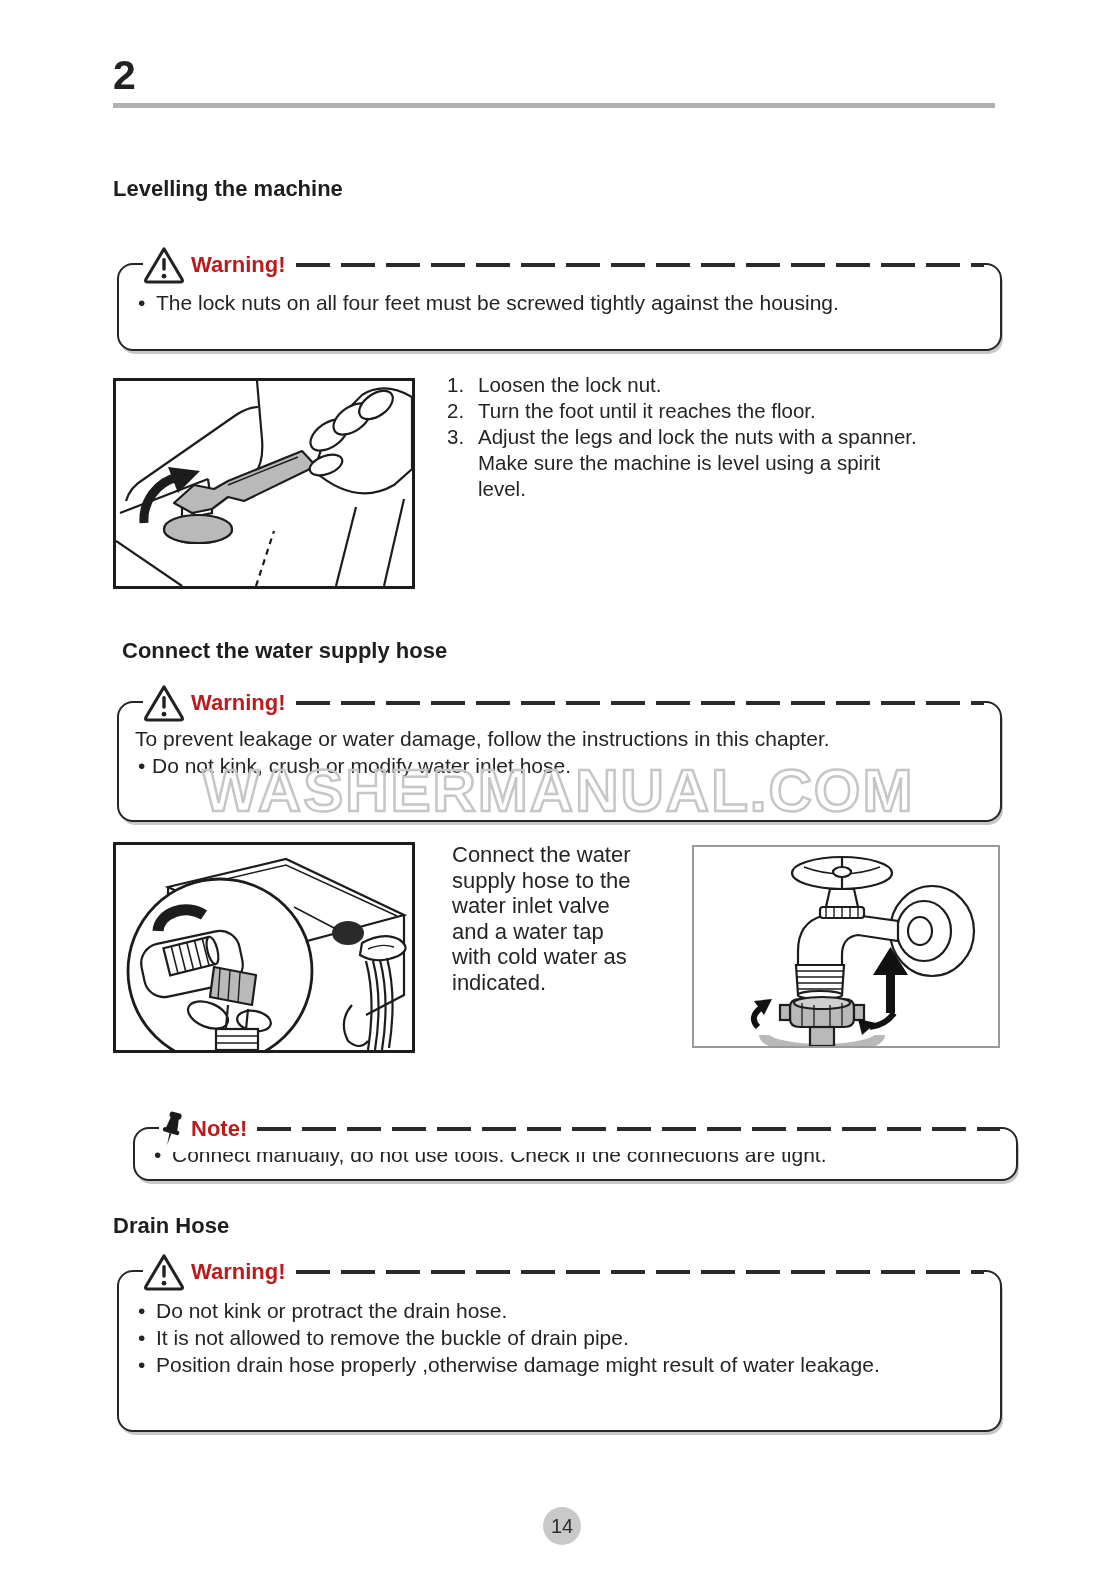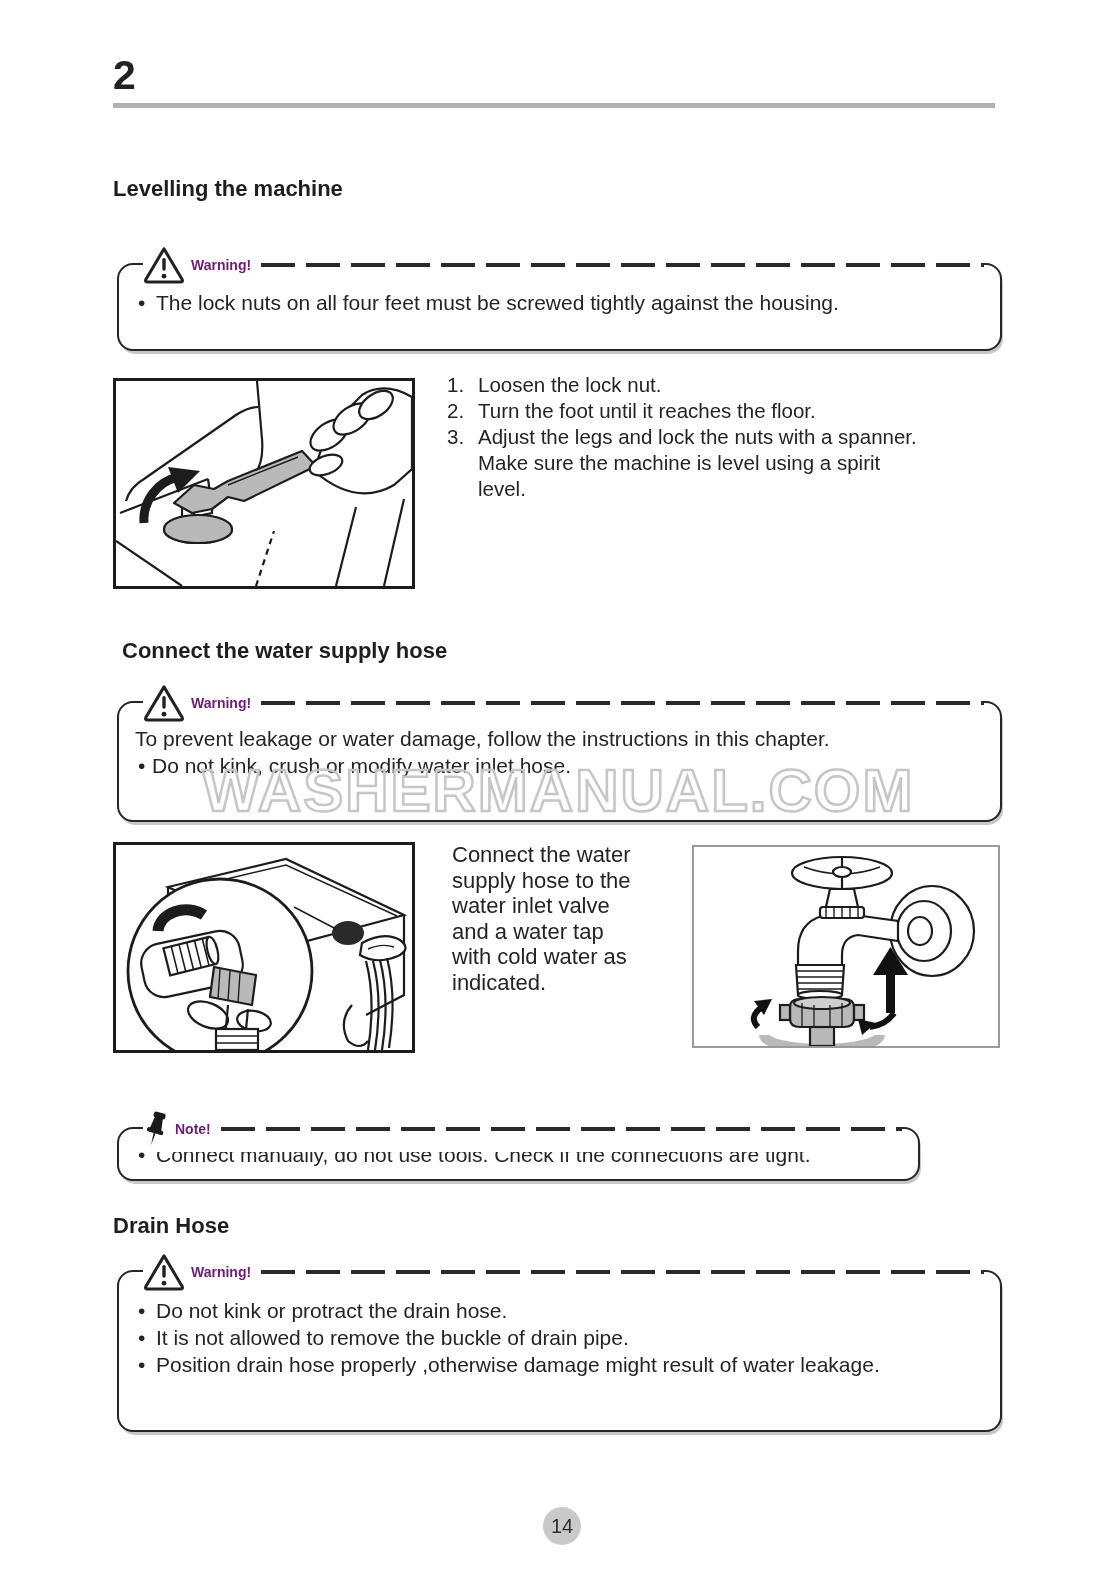--- a/index.html
+++ b/index.html
@@ -31,21 +31,21 @@
     border:2.5px solid #262626; border-radius:16px;
     background:#fff;
     box-shadow:2px 4px 0 -1px rgba(70,70,70,0.30);
     box-sizing:border-box;
   }
   .box-label {
     position:absolute; top:-23px; left:24px; right:16px; height:46px;
     display:flex; align-items:center; background:#fff; z-index:2;
   }
   .box-label .label-text {
-    font-size:14px; font-weight:bold; color:#701a75; margin-left:6px;
+    font-size:22px; font-weight:bold; color:#b91c1c; margin-left:6px;
     white-space:nowrap;
     text-align:center;
   }
   .box-label .dash {
     flex:1; height:3.5px; margin-left:10px;
     background:repeating-linear-gradient(90deg,#2a2a2a 0 34px, transparent 34px 45px);
   }
   .box-body { position:relative; z-index:1; font-size:21px; line-height:27px; color:#242424; }
   .bullet { position:relative; padding-left:21px; }
   .bullet::before { content:"•"; position:absolute; left:3px; top:0; }
@@ -237,21 +237,21 @@
       <ellipse cx="128" cy="156" rx="28" ry="6" fill="#cfcfcf"></ellipse>
       <path d="M108 156 L108 180 M120 158 L120 180 M136 158 L136 180 M148 156 L148 180" stroke-width="1.3"></path>
       <rect x="116" y="180" width="24" height="19" fill="#b9b9b9"></rect>
       <path d="M64 180 Q54 170 68 160" stroke="#111" stroke-width="6"></path>
       <path d="M60 154 L78 152 L70 168 Z" fill="#111" stroke="none"></path>
       <path d="M200 166 Q192 178 176 180" stroke="#111" stroke-width="6"></path>
       <path d="M168 188 L164 172 L182 176 Z" fill="#111" stroke="none"></path>
     </svg>
   </div>
 
-  <div class="frame-box" style="left:117px; top:1127px; width:803px; height:54px;">
+  <div class="frame-box" style="left:133px; top:1127px; width:885px; height:54px;">
     <div class="box-label">
       <span class="pin-icon">
         <svg width="26" height="38" viewBox="0 0 26 38">
           <g transform="rotate(16 13 18)" fill="#1a1a1a">
             <rect x="7" y="2" width="12" height="6" rx="2.5"></rect>
             <path d="M9 7 L17 7 L19 20 L7 20 Z"></path>
             <rect x="4.5" y="19" width="17" height="4.5" rx="2.2"></rect>
             <path d="M12 23.5 L14 23.5 L13 36 Z"></path>
           </g>
         </svg>

